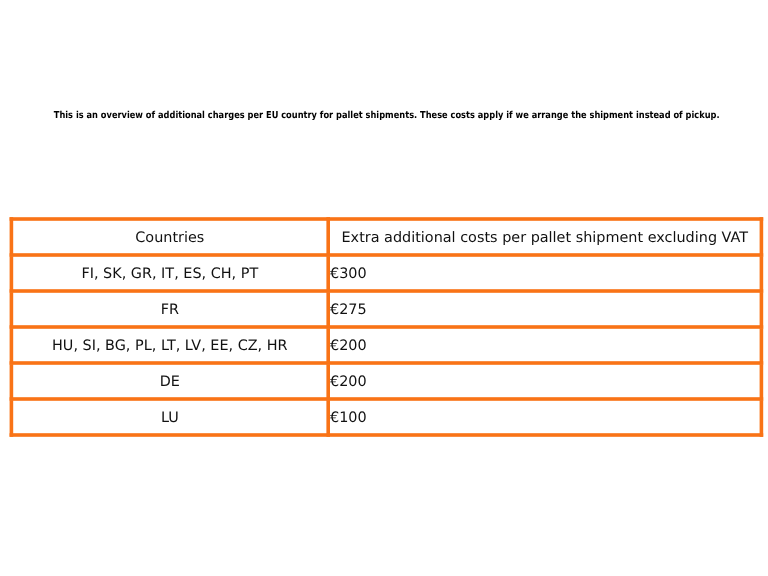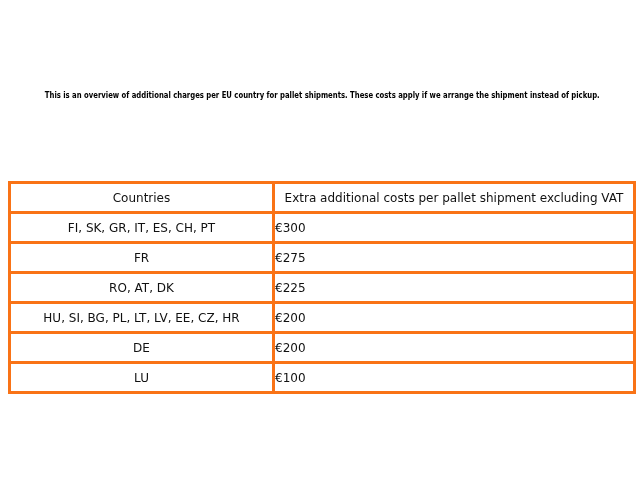--- a/index.html
+++ b/index.html
@@ -77,24 +77,20 @@
   <tbody>
     <tr>
       <td class="cell-countries">FI, SK, GR, IT, ES, CH, PT</td>
       <td class="cell-cost">€300</td>
     </tr>
     <tr>
       <td class="cell-countries">FR</td>
       <td class="cell-cost">€275</td>
     </tr>
     <tr>
-      <td class="cell-countries">RO, AT, DK</td>
-      <td class="cell-cost">€225</td>
-    </tr>
-    <tr>
       <td class="cell-countries">HU, SI, BG, PL, LT, LV, EE, CZ, HR</td>
       <td class="cell-cost">€200</td>
     </tr>
     <tr>
       <td class="cell-countries">DE</td>
       <td class="cell-cost">€200</td>
     </tr>
     <tr>
       <td class="cell-countries">LU</td>
       <td class="cell-cost">€100</td>

